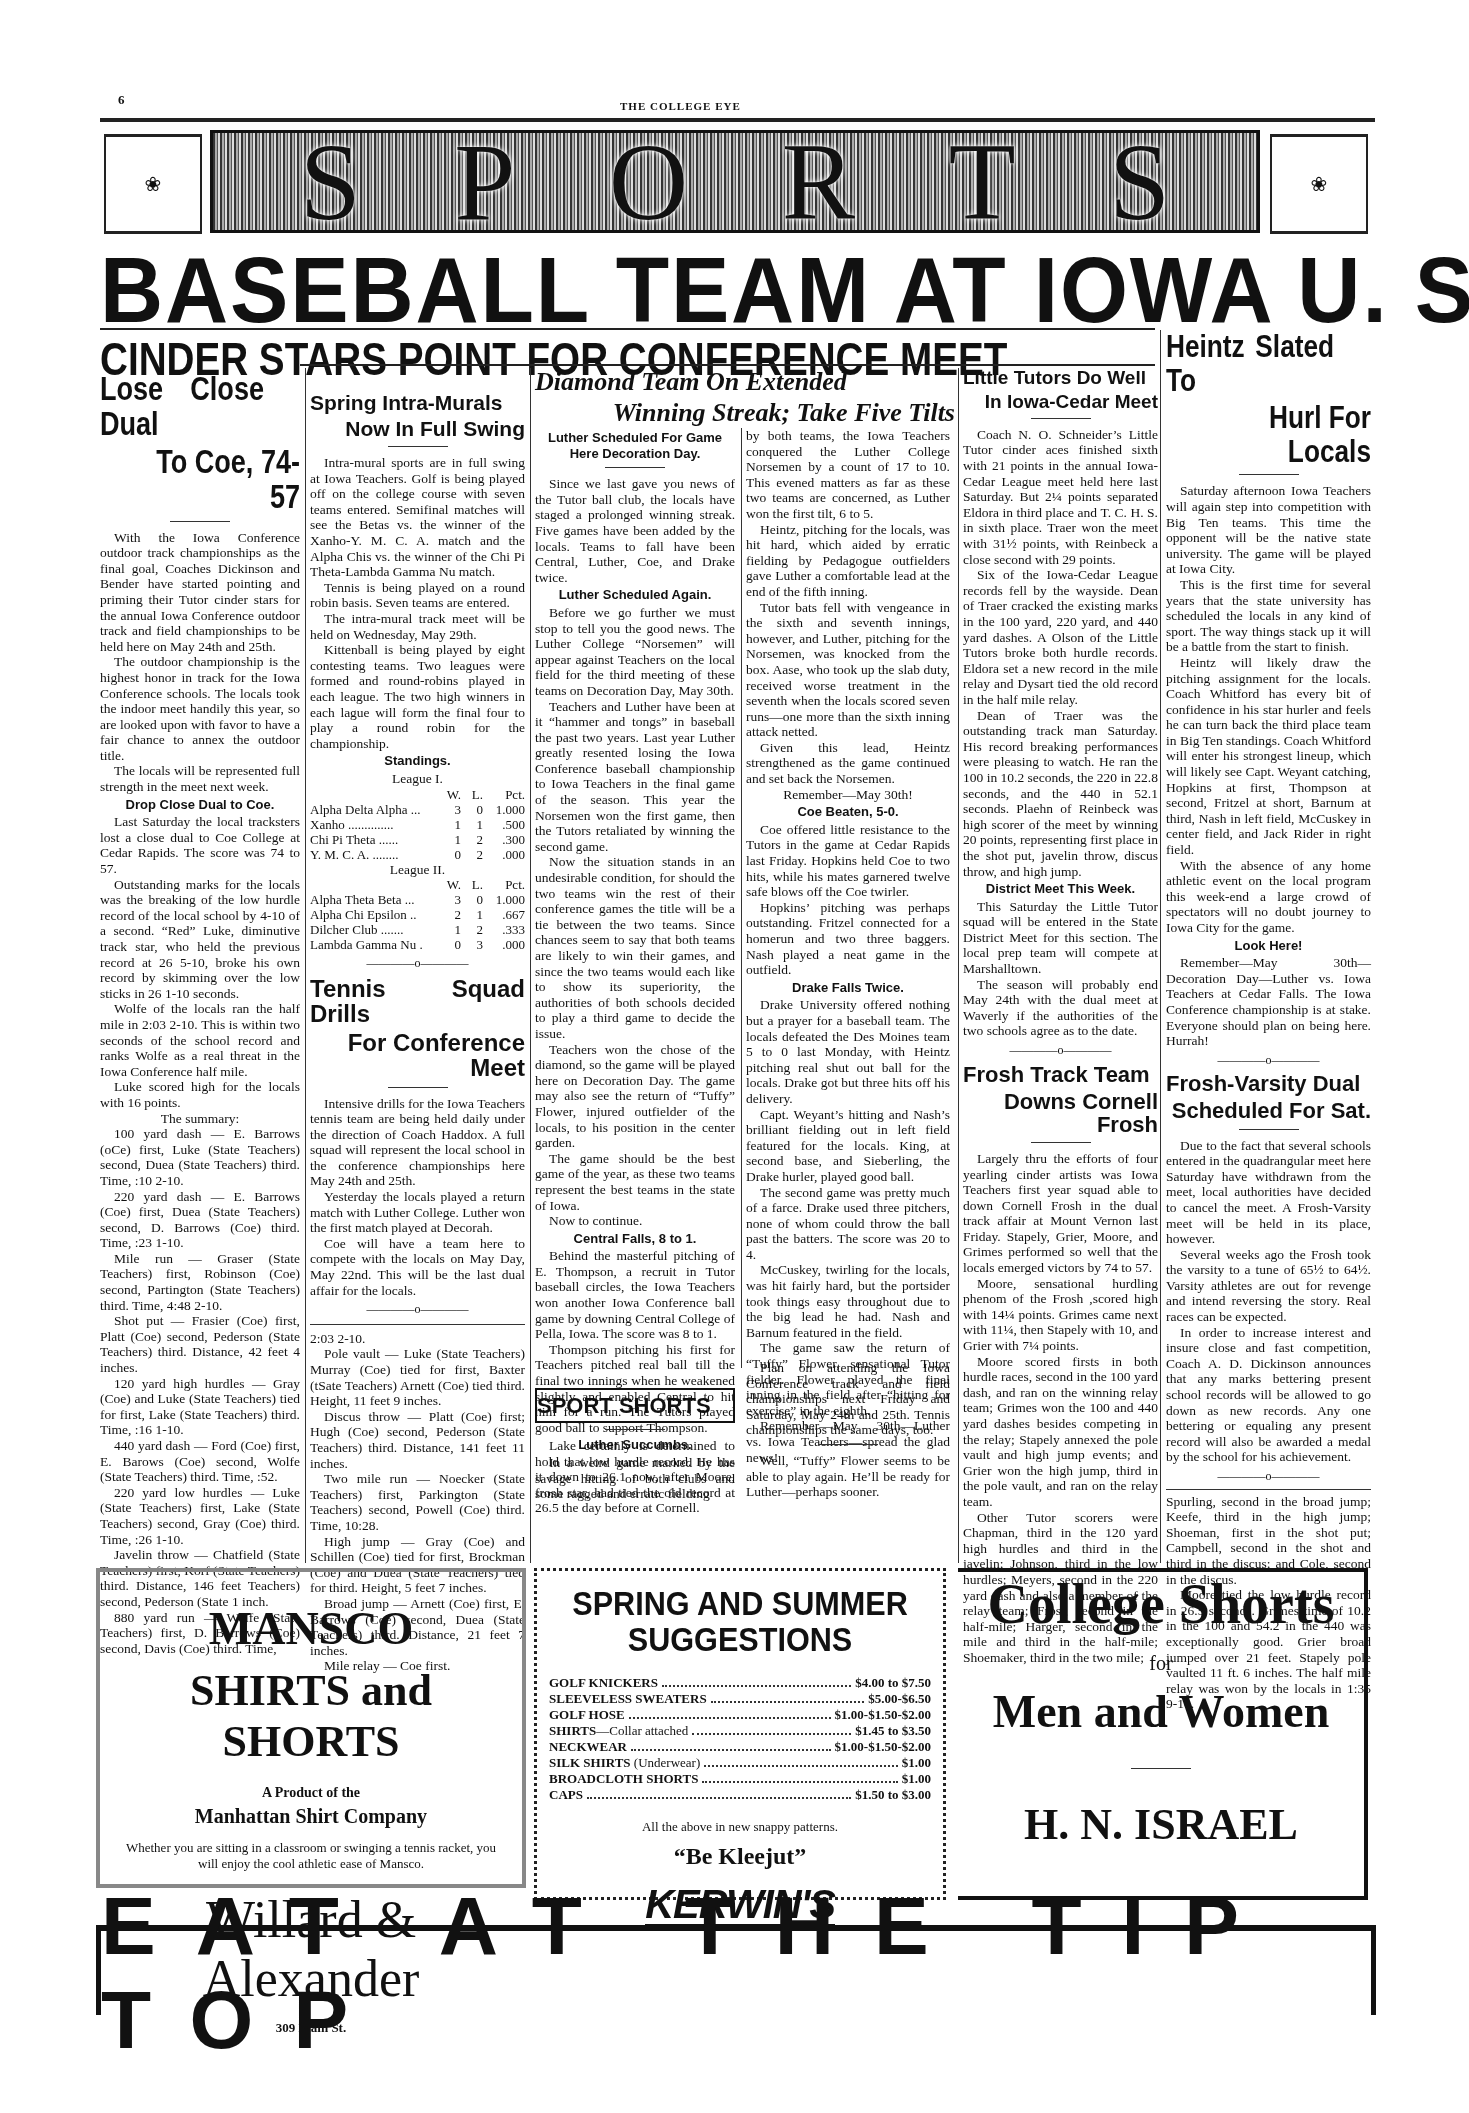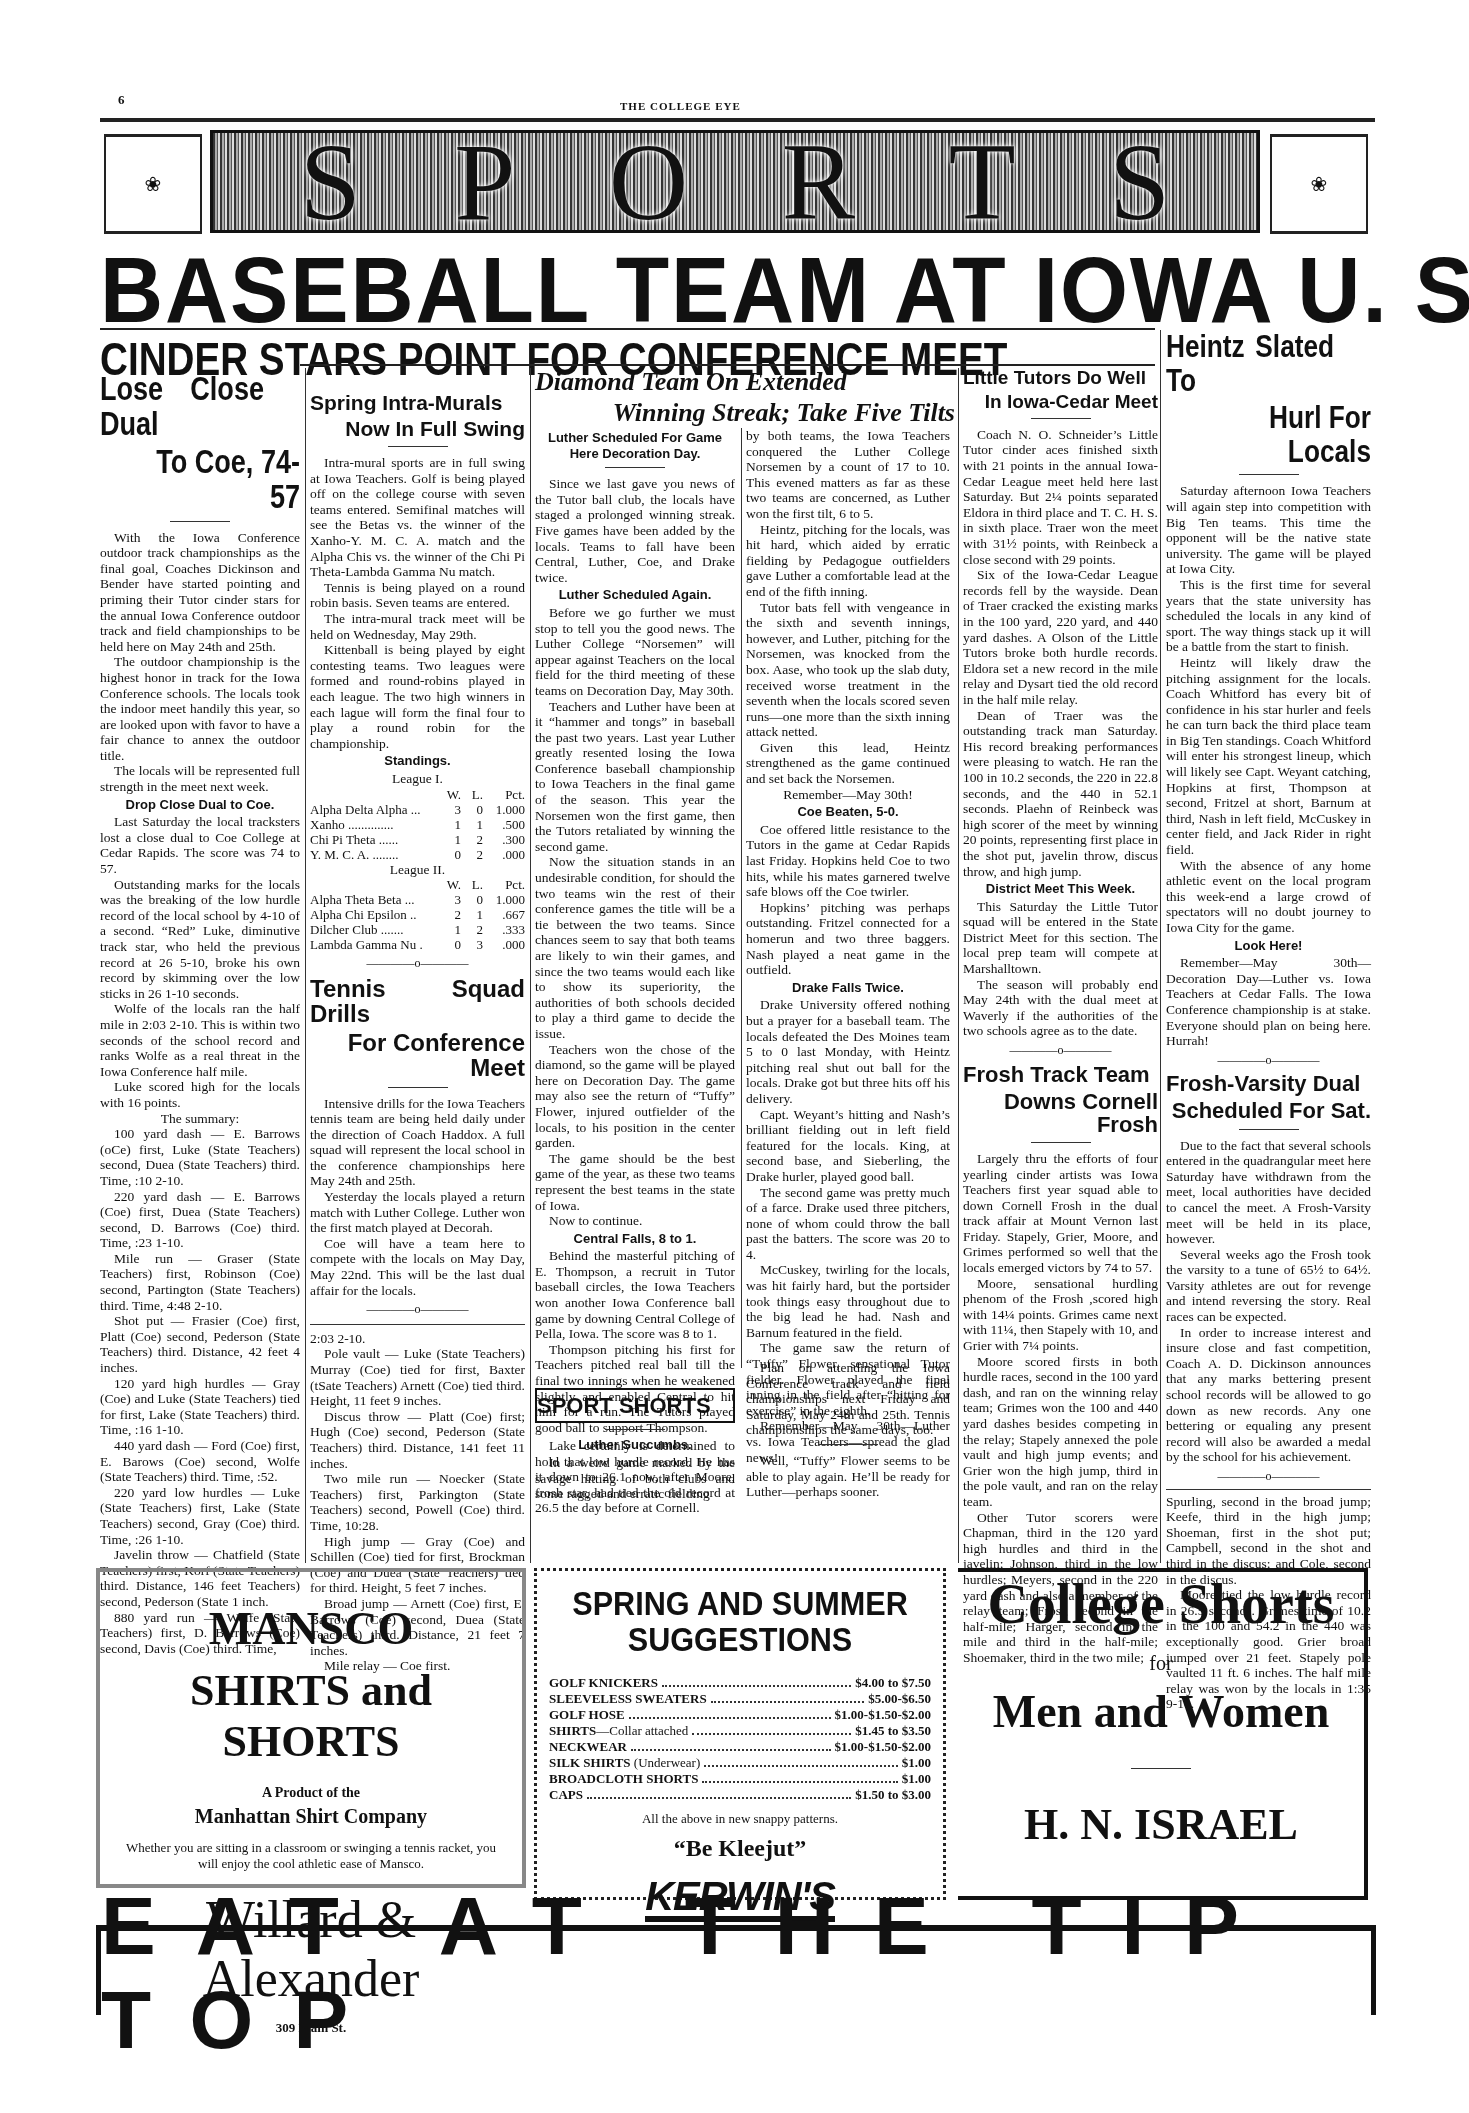--- a/index.html
+++ b/index.html
@@ -38,21 +38,21 @@
   .mansco .t6{font-size:52px;margin-top:18px;}
   .mansco .t7{font-size:13px;font-weight:bold;margin-top:12px;}
   .kerwin{border:3px dotted #222;}
   .kerwin .t1{font-size:34px;font-weight:bold;margin-top:14px;line-height:36px;font-family:"Liberation Sans",sans-serif;transform:scaleX(0.9);}
   .kerwin ul{list-style:none;padding:0 12px;margin:18px 0 0;text-align:left;}
   .kerwin li{font-size:13px;line-height:16px;font-weight:bold;display:flex;}
   .kerwin li .nm{white-space:nowrap;}
   .kerwin li .nm i{font-weight:normal;font-style:normal;}
   .kerwin li .dots{flex:1;border-bottom:2px dotted #333;margin:0 4px 4px;}
   .kerwin li .pr{white-space:nowrap;}
-  .kerwin .note{font-size:13px;margin-top:8px;}
+  .kerwin .note{font-size:13px;margin-top:16px;}
   .kerwin .slogan{font-size:24px;font-weight:bold;margin-top:8px;}
   .kerwin .logo{font-size:40px;font-weight:900;font-family:"Liberation Sans",sans-serif;font-style:italic;margin-top:14px;letter-spacing:-1px;border-bottom:6px solid #111;display:inline-block;line-height:1;}
   .israel{border:4px solid #111;}
   .israel .t1{font-size:56px;font-weight:bold;}
   .israel .t2{font-size:20px;margin-top:16px;}
   .israel .t3{font-size:46px;font-weight:bold;margin-top:10px;}
   .israel .t4{font-size:44px;font-weight:bold;margin-top:60px;}
   .tiptop{left:96px;top:1925px;width:1280px;height:90px;border-left:5px solid #111;border-right:5px solid #111;border-top:6px solid #111;display:flex;align-items:center;justify-content:center;font-family:"Liberation Sans",sans-serif;font-size:82px;font-weight:900;letter-spacing:40px;box-sizing:border-box;}
 </style>
 </head>

